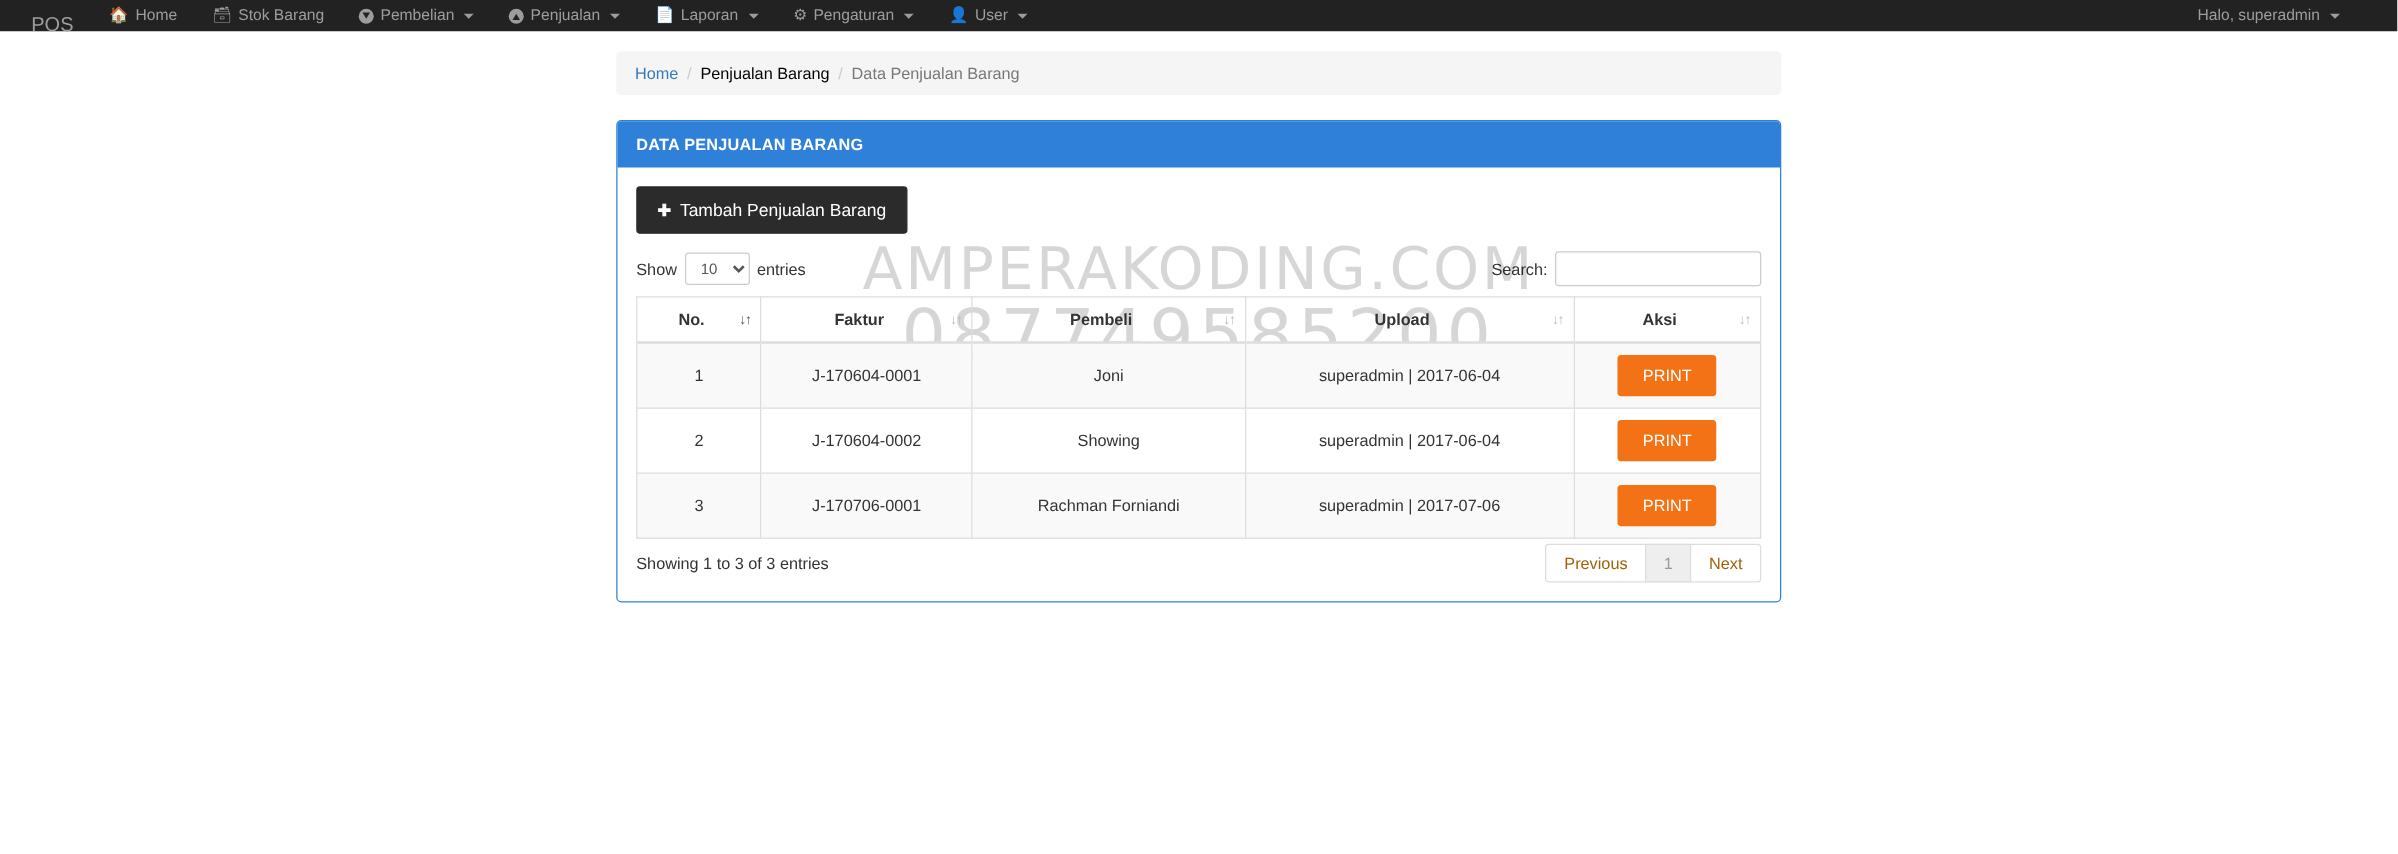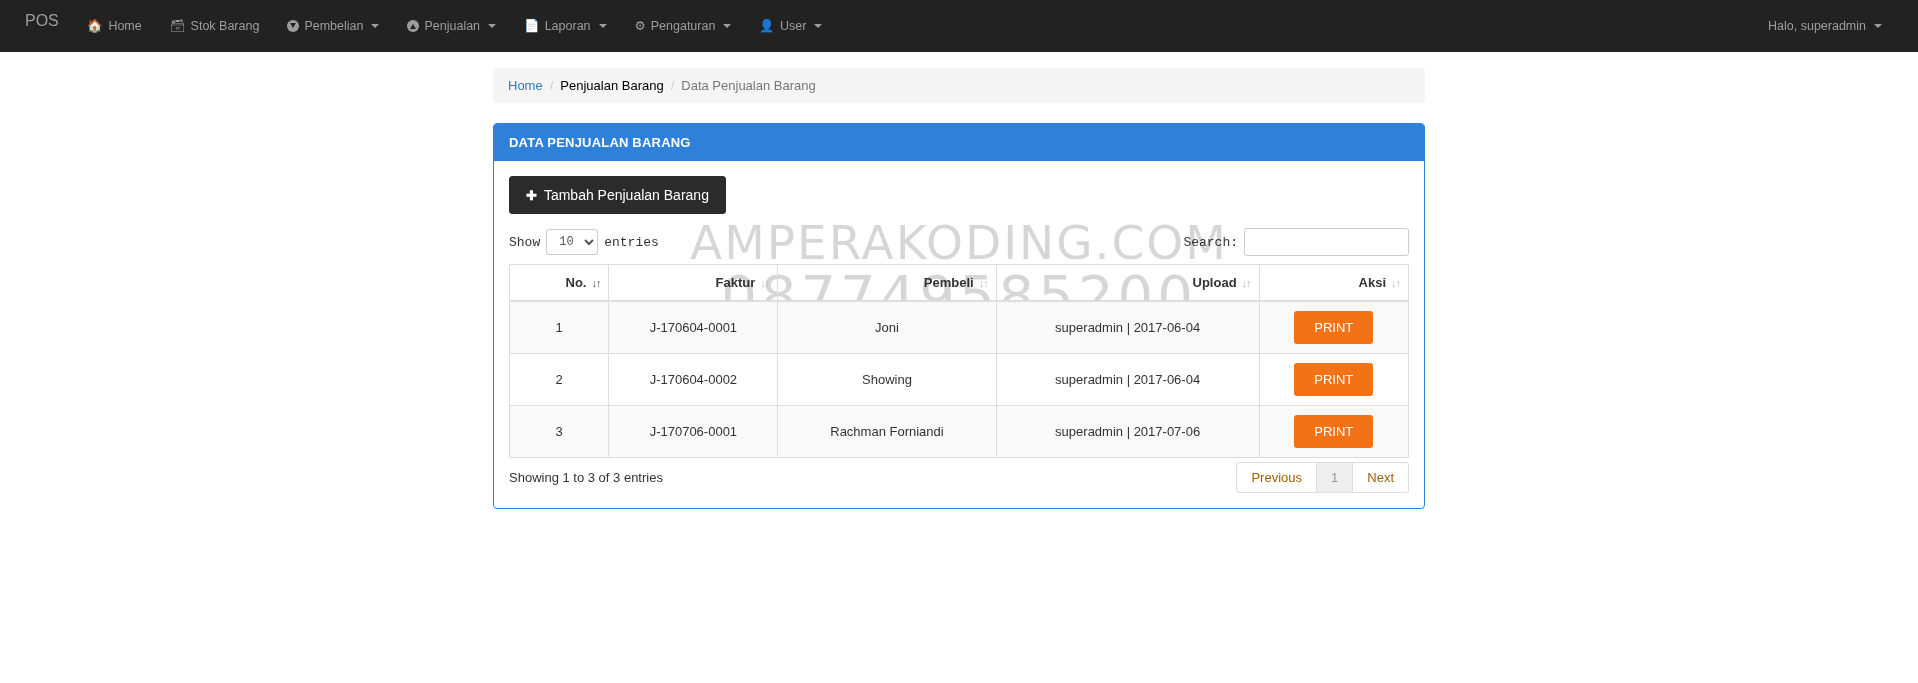--- a/index.html
+++ b/index.html
@@ -6,30 +6,30 @@
   html, body {
     margin: 0; padding: 0;
     width: 1918px; height: 683px;
     background: #ffffff;
     font-family: "Liberation Sans", sans-serif;
     overflow: hidden;
   }
 
   
   .navbar {
-    height: 52px;
+    height: 25px;
     background: #222222;
     display: flex;
     align-items: stretch;
     justify-content: space-between;
     width: 100%;
     text-align: center;
   }
   .nav-left { display: flex; align-items: stretch; padding-left: 10px; }
-  .nav-right { display: flex; align-items: stretch; padding-right: 22px; }
+  .nav-right { display: flex; align-items: stretch; padding-right: 32px; }
   .brand {
     color: #9d9d9d;
     font-size: 16px;
     line-height: 41px;
     padding: 0 15px;
     text-decoration: none;
     white-space: nowrap;
   }
   .nav-item {
     color: #9d9d9d;
@@ -122,21 +122,21 @@
     border-radius: 3px;
     font-size: 14px;
     padding: 10px 16px;
     cursor: pointer;
     font-family: inherit;
     margin-bottom: 14px;
   }
   .plus-ico { font-size: 13px; font-weight: bold; line-height: 1; }
 
   
-  .dt-top { display: flex; justify-content: space-between; margin-bottom: 8px; font-family: Liberation Mono, monospace; }
+  .dt-top { display: flex; justify-content: space-between; margin-bottom: 8px; }
   .dt-length, .dt-filter { font-size: 13px; color: #333333; display: flex; align-items: center; gap: 6px; }
   .dt-select {
     border: 1px solid #cccccc;
     border-radius: 3px;
     height: 26px;
     width: 52px;
     font-size: 12px;
     padding: 0 2px 0 8px;
     color: #555555;
     background: #ffffff;
@@ -162,21 +162,21 @@
     position: relative;
     z-index: 2;
     background: transparent;
   }
   table.dt thead th {
     border-bottom: 2px solid #dddddd;
     border-top: 1px solid #dddddd;
     border-left: 1px solid #dddddd;
     border-right: 1px solid #dddddd;
     padding: 10px 22px 10px 10px;
-    text-align: right;
+    text-align: center;
     font-weight: bold;
     color: #333333;
     position: relative;
     background: transparent;
     cursor: pointer;
     white-space: nowrap;
   }
   table.dt tbody td {
     border: 1px solid #dddddd;
     padding: 9px 10px;

